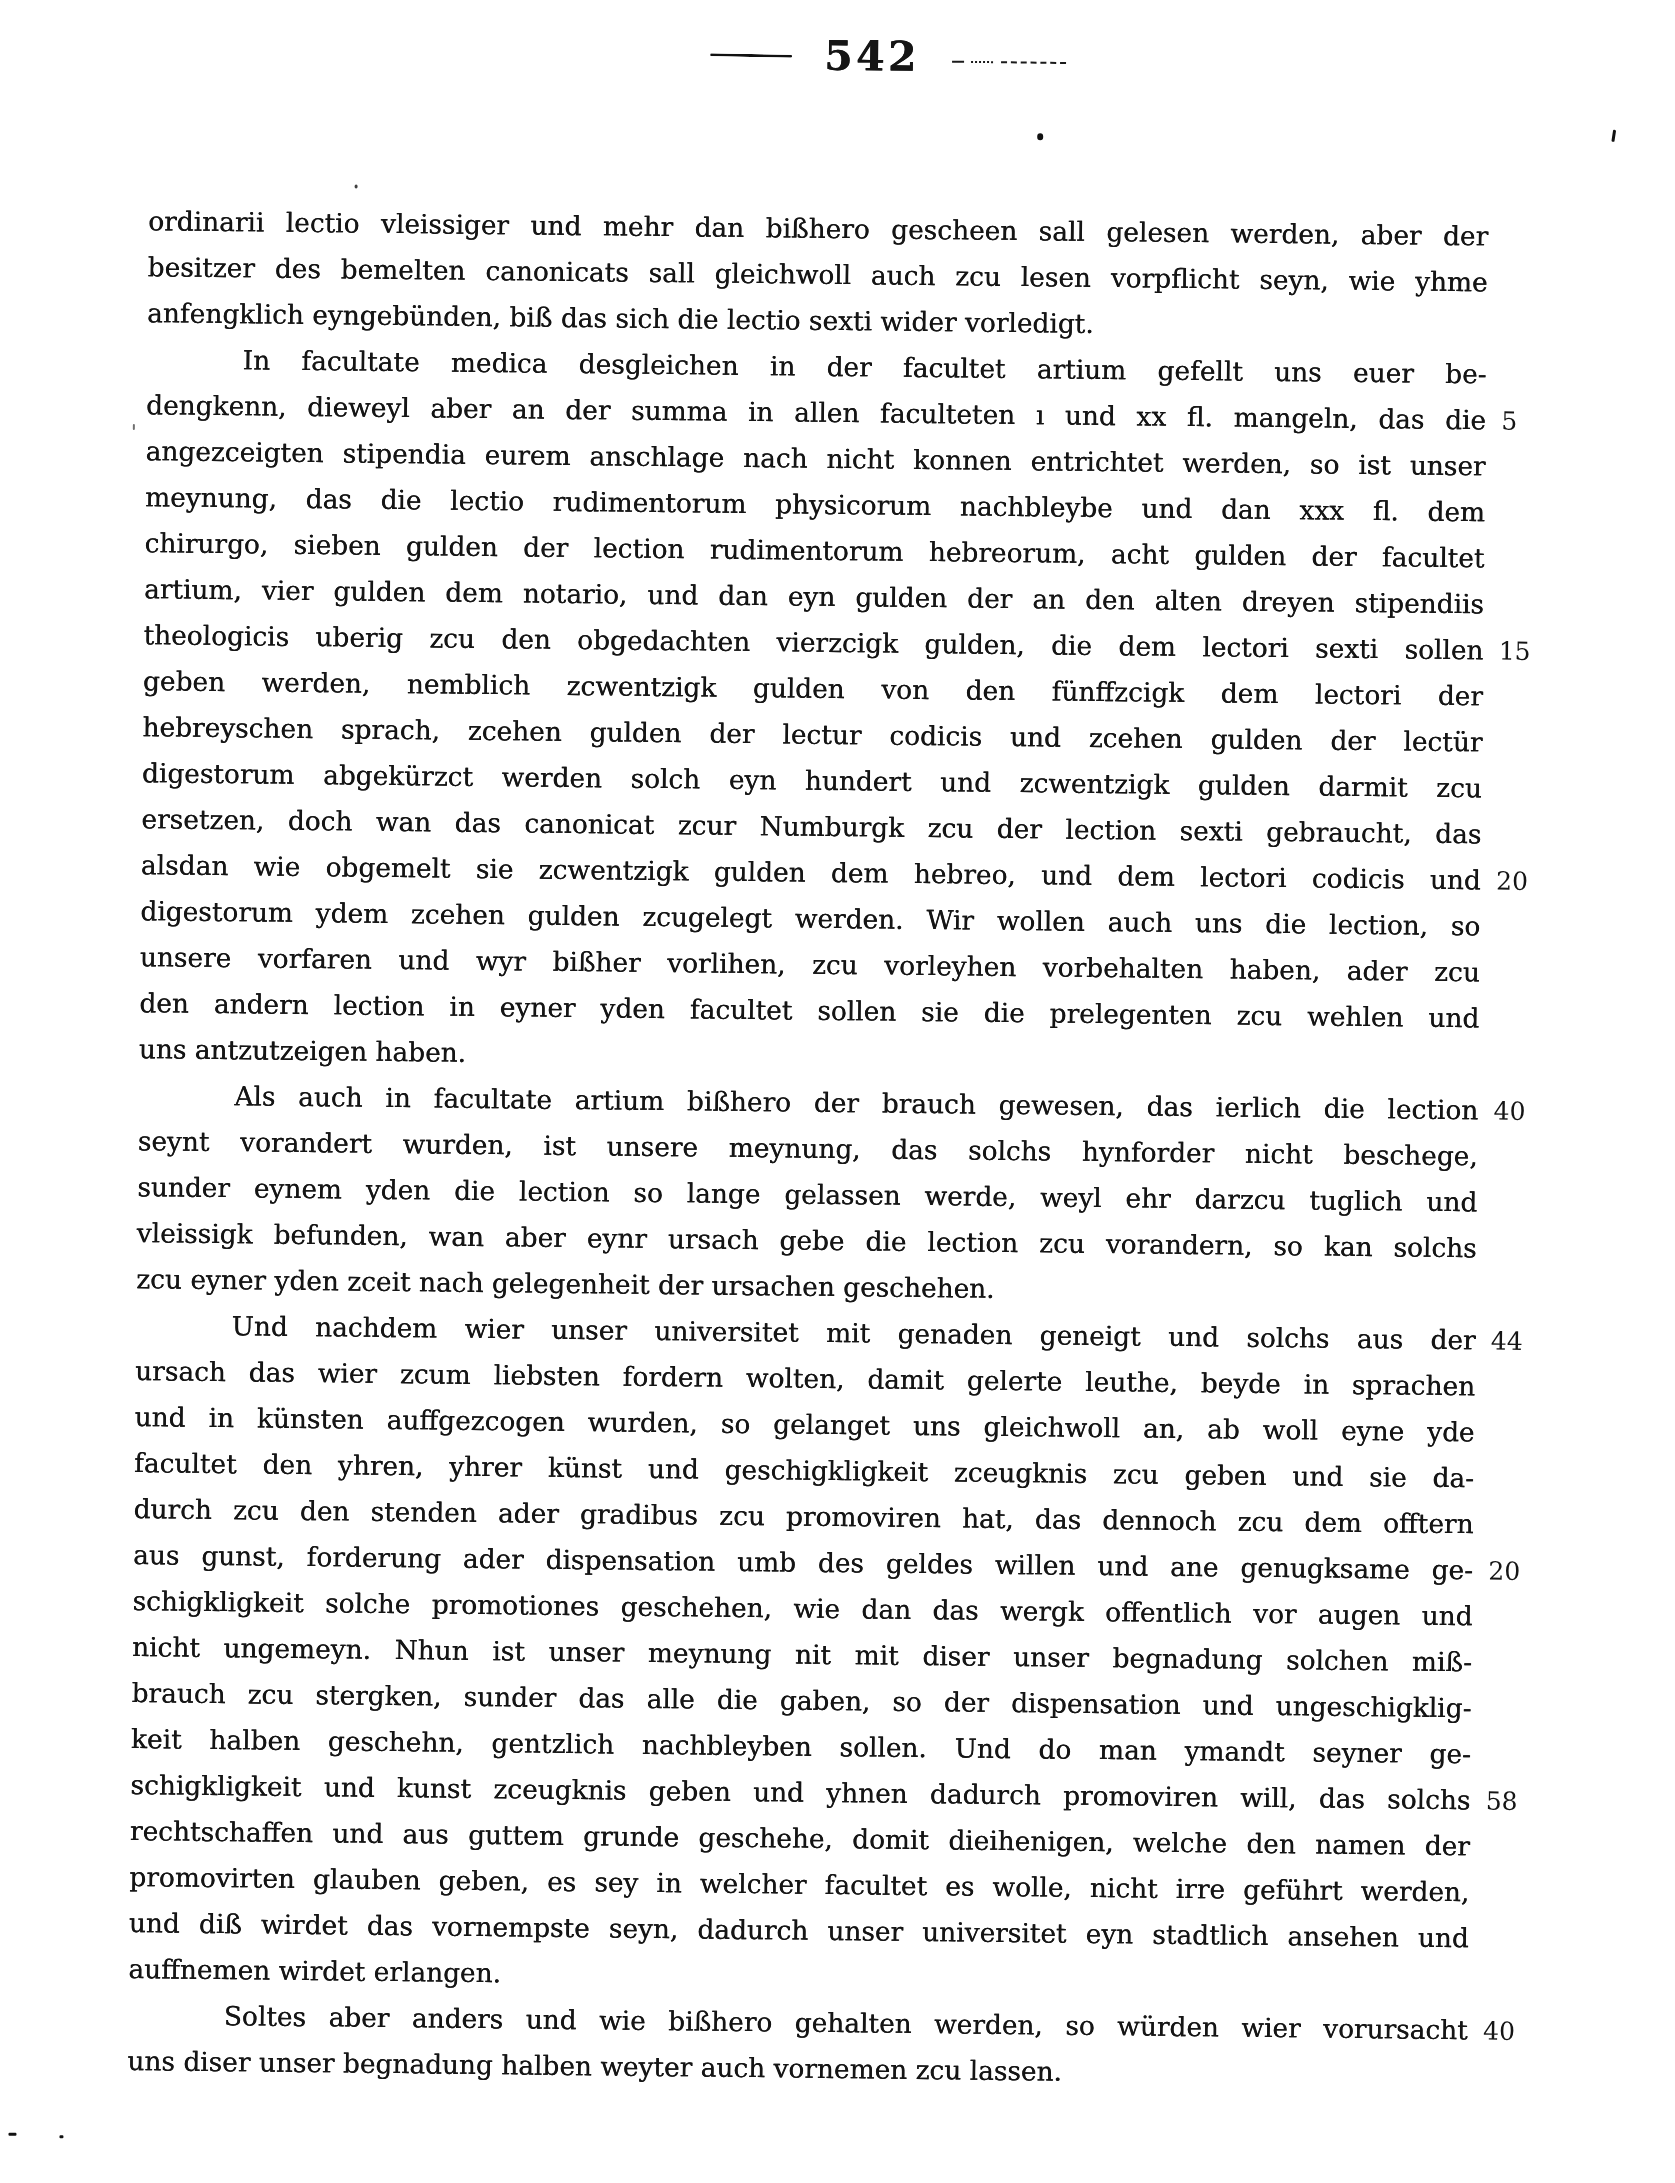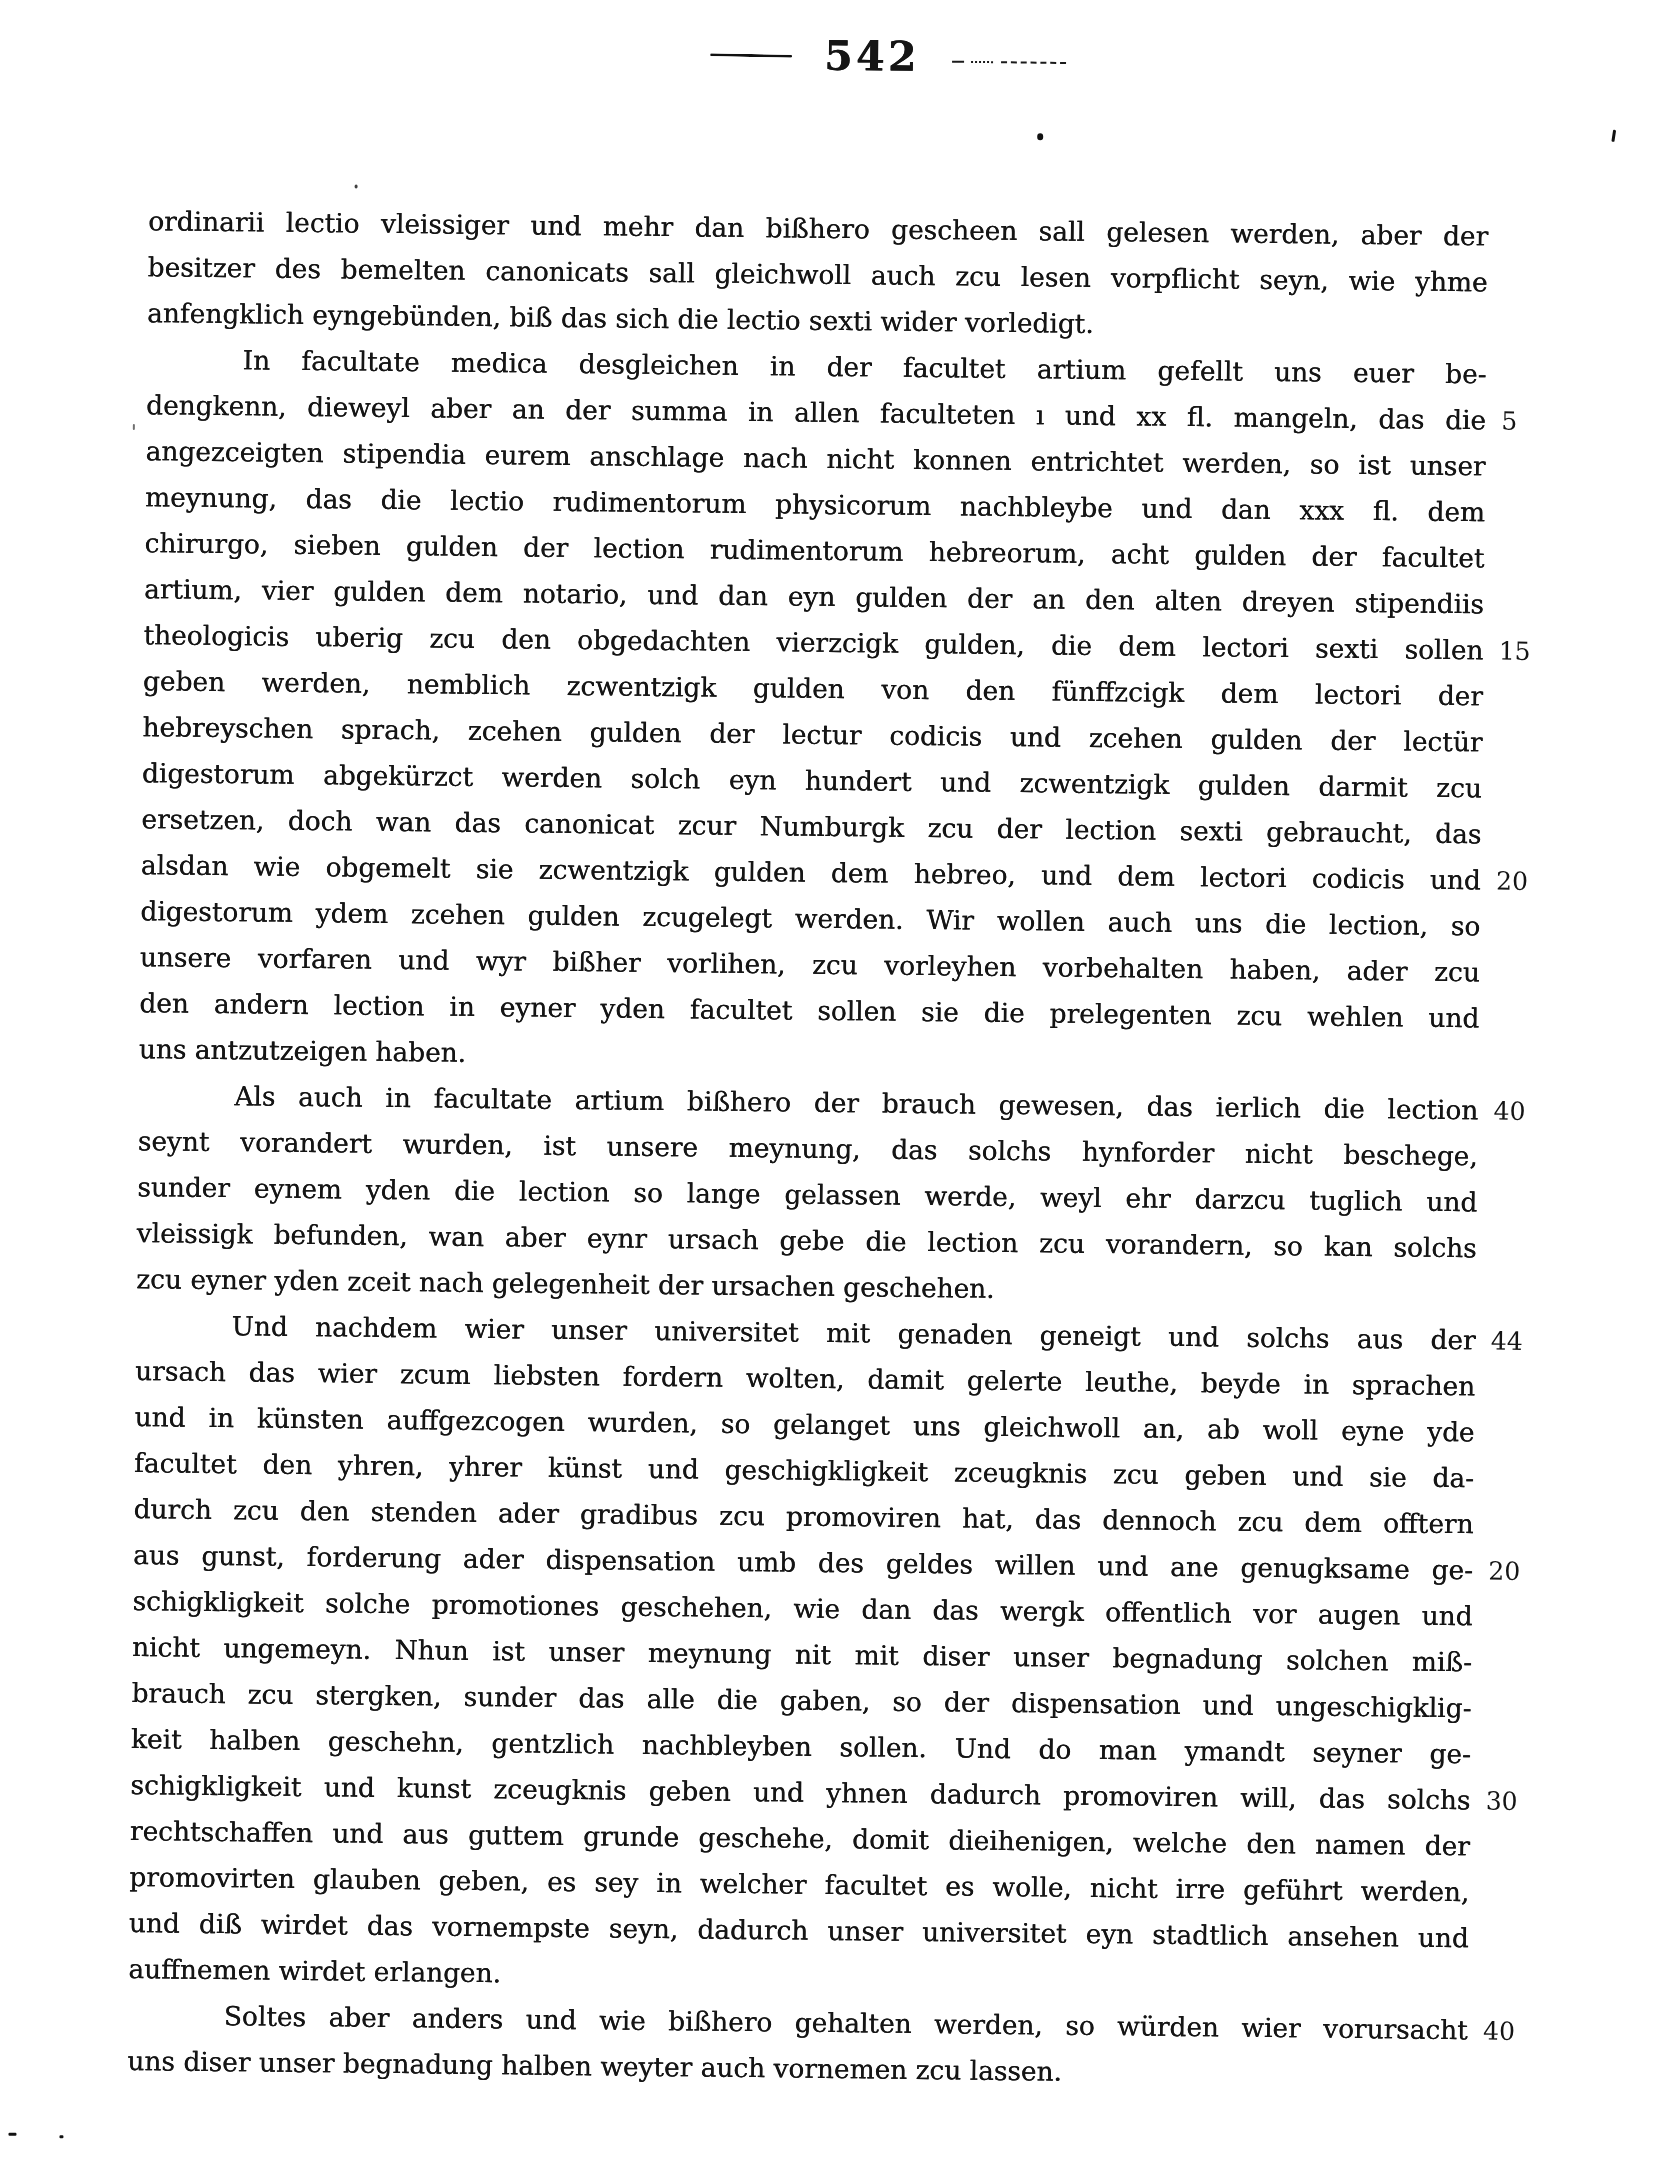--- a/index.html
+++ b/index.html
@@ -157,21 +157,21 @@
       <div class="line indent"><span>Und nachdem wier unser universitet mit genaden geneigt und solchs aus der</span><span class="lnum">44</span></div>
       <div class="line"><span>ursach das wier zcum liebsten fordern wolten, damit gelerte leuthe, beyde in sprachen</span></div>
       <div class="line"><span>und in künsten auffgezcogen wurden, so gelanget uns gleichwoll an, ab woll eyne yde</span></div>
       <div class="line"><span>facultet den yhren, yhrer künst und geschigkligkeit zceugknis zcu geben und sie da-</span></div>
       <div class="line"><span>durch zcu den stenden ader gradibus zcu promoviren hat, das dennoch zcu dem offtern</span></div>
       <div class="line"><span>aus gunst, forderung ader dispensation umb des geldes willen und ane genugksame ge-</span><span class="lnum">20</span></div>
       <div class="line"><span>schigkligkeit solche promotiones geschehen, wie dan das wergk offentlich vor augen und</span></div>
       <div class="line"><span>nicht ungemeyn.  Nhun ist unser meynung nit mit diser unser begnadung solchen miß-</span></div>
       <div class="line"><span>brauch zcu stergken, sunder das alle die gaben, so der dispensation und ungeschigklig-</span></div>
       <div class="line"><span>keit halben geschehn, gentzlich nachbleyben sollen.  Und do man ymandt seyner ge-</span></div>
-      <div class="line"><span>schigkligkeit und kunst zceugknis geben und yhnen dadurch promoviren will, das solchs</span><span class="lnum">30</span></div>
+      <div class="line"><span>schigkligkeit und kunst zceugknis geben und yhnen dadurch promoviren will, das solchs</span><span class="lnum">58</span></div>
       <div class="line"><span>rechtschaffen und aus guttem grunde geschehe, domit dieihenigen, welche den namen der</span></div>
       <div class="line"><span>promovirten glauben geben, es sey in welcher facultet es wolle, nicht irre geführt werden,</span></div>
       <div class="line"><span>und diß wirdet das vornempste seyn, dadurch unser universitet eyn stadtlich ansehen und</span></div>
       <div class="line end"><span>auffnemen wirdet erlangen.</span></div>
       <div class="line indent"><span>Soltes aber anders und wie bißhero gehalten werden, so würden wier vorursacht</span><span class="lnum">40</span></div>
       <div class="line end"><span>uns diser unser begnadung halben weyter auch vornemen zcu lassen.</span></div>
     </div>
 
   <div class="speck dot-under-pagenum"></div>
   <div class="speck tick-right-margin"></div>

